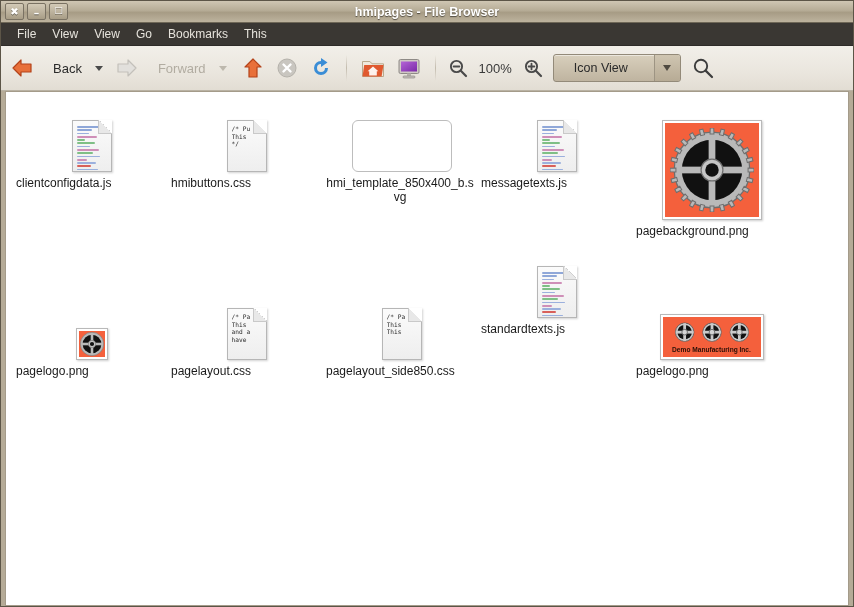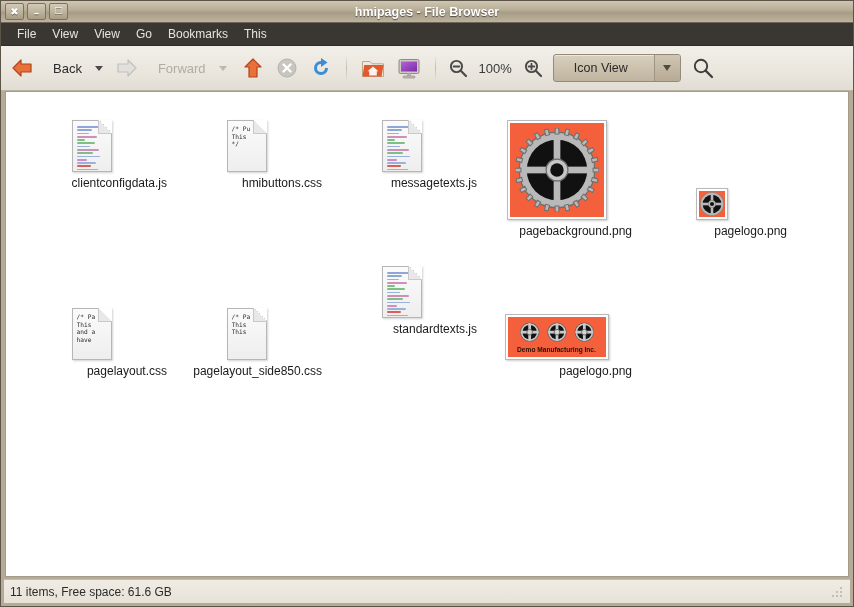--- a/index.html
+++ b/index.html
@@ -133,21 +133,21 @@
   }
   #filepane {
     position:absolute; inset:0;
     padding:14px 8px 8px 8px;
     display:flex; flex-wrap:wrap;
     align-content:flex-start;
     background:#ffffff;
   }
   .fileitem {
     width:155px;
-    display:flex; flex-direction:column; align-items:flex-end;
+    display:flex; flex-direction:column; align-items:flex-start;
     padding:4px 2px 8px 2px;
     cursor:default;
   }
   .ico-box {
     height:62px; width:100%;
     display:flex; align-items:flex-end; justify-content:center;
     margin-bottom:4px;
   }
   .fname {
     font-size:12px; color:#1a1a1a; text-align:center;
@@ -396,20 +396,26 @@
         <div class="ico-box">
           <div class="doc css">
             <div class="txt" style="white-space:pre">/* Pu
 This
 */</div>
           </div>
         </div>
         <div class="fname">hmibuttons.css</div>
       </div>
 
+      <div class="fileitem">
+        <div class="ico-box">
+          <div class="svgthumb"></div>
+        </div>
+        <div class="fname">hmi_template_850x400_b.svg</div>
+      </div>
 
 
       <div class="fileitem">
         <div class="ico-box">
           <div class="doc js">
             <div class="lines">
               <i style="width:78%;background:#8fa7d8"></i>
               <i style="width:55%;background:#8fa7d8"></i>
               <i style="width:42%;background:#9bb0dd"></i>
               <i style="width:70%;background:#cf8fb8"></i>
@@ -551,25 +557,14 @@
               <div style="font-size:6.6px;font-weight:bold;color:#2a1008;font-family:'Liberation Sans',sans-serif;white-space:nowrap;margin-top:1px;">Demo Manufacturing Inc.</div>
             </div>
           </div>
         </div>
         <div class="fname">pagelogo.png</div>
       </div>
 
     </div>
   </div>
 
-  <div id="statusbar">
-    <span class="txt">11 items, Free space: 61.6 GB</span>
-    <span class="grip">
-      <i style="left:10px;top:2px"></i>
-      <i style="left:6px;top:6px"></i>
-        <i style="left:10px;top:6px"></i>
-      <i style="left:2px;top:10px"></i>
-        <i style="left:6px;top:10px"></i>
-        <i style="left:10px;top:10px"></i>
-    </span>
-  </div>
 
 </div>
 
 </body></html>

